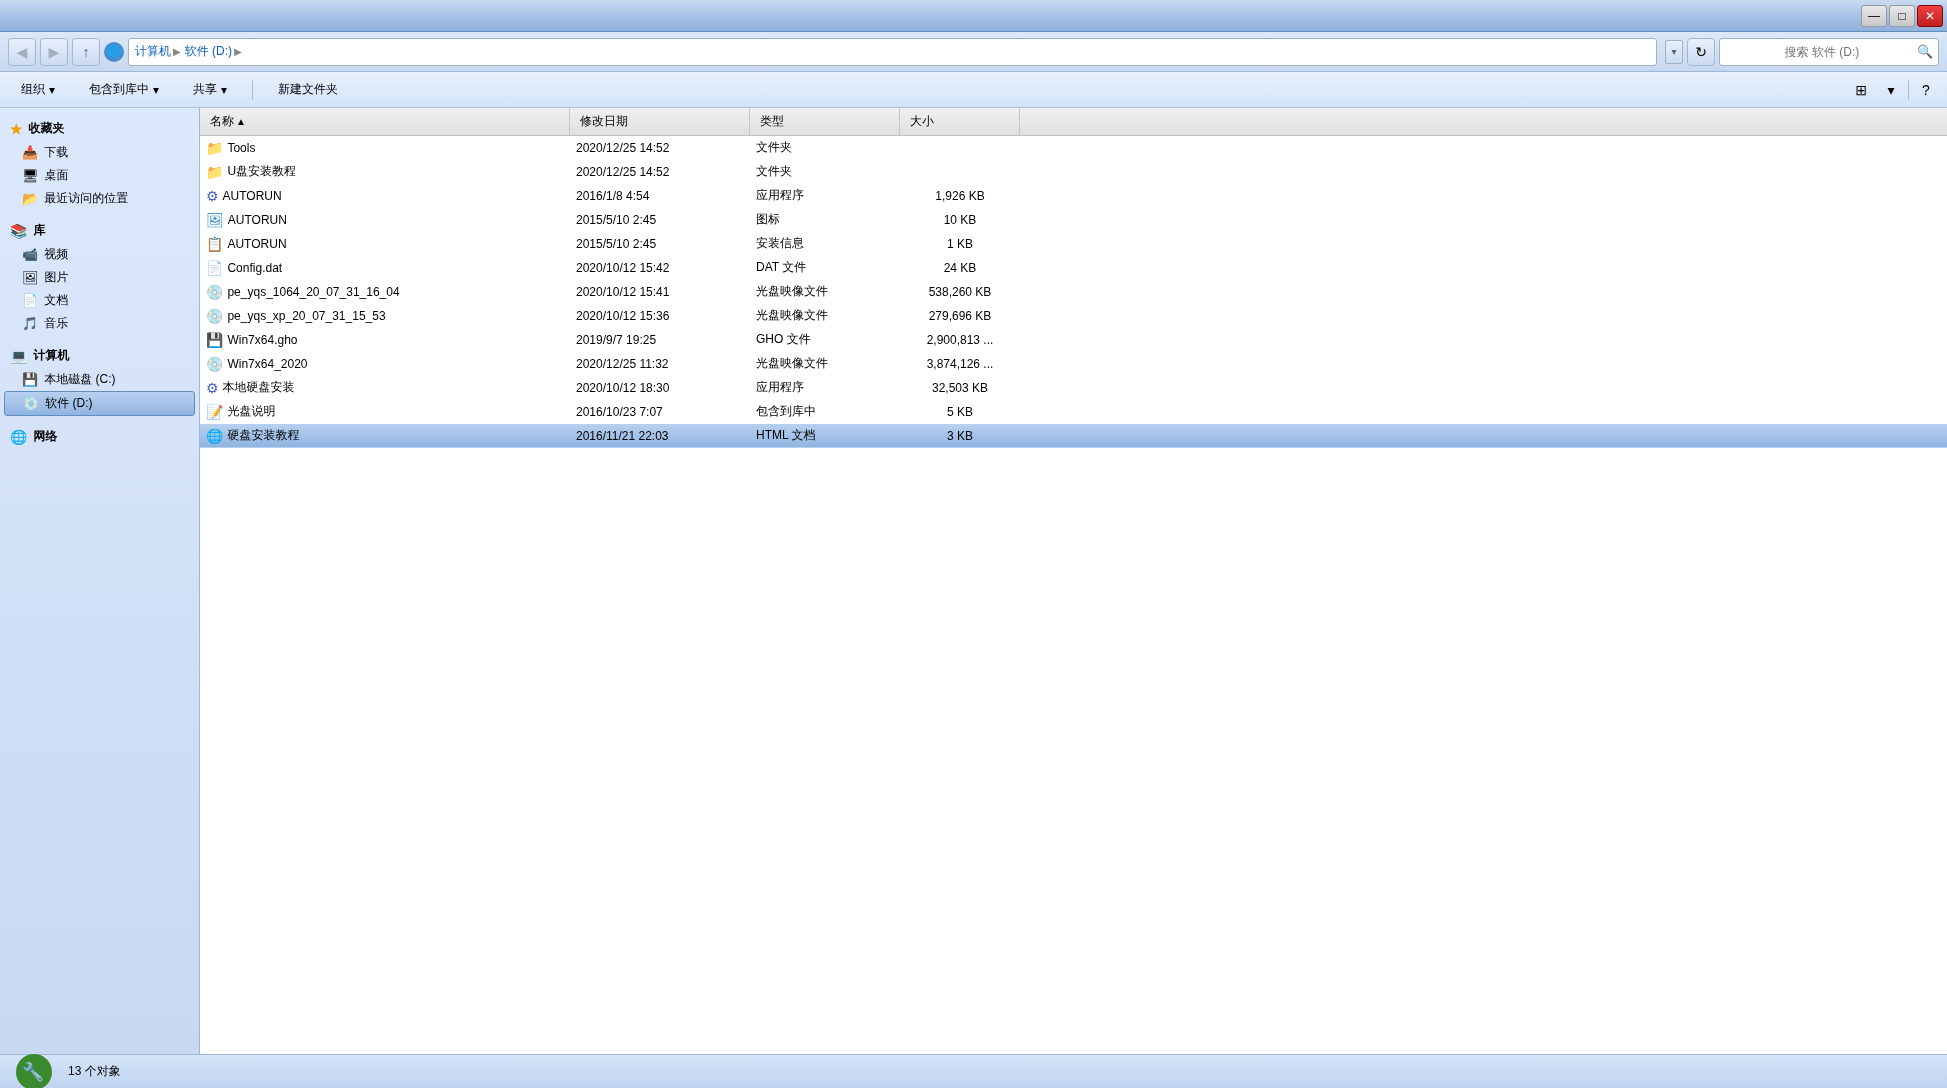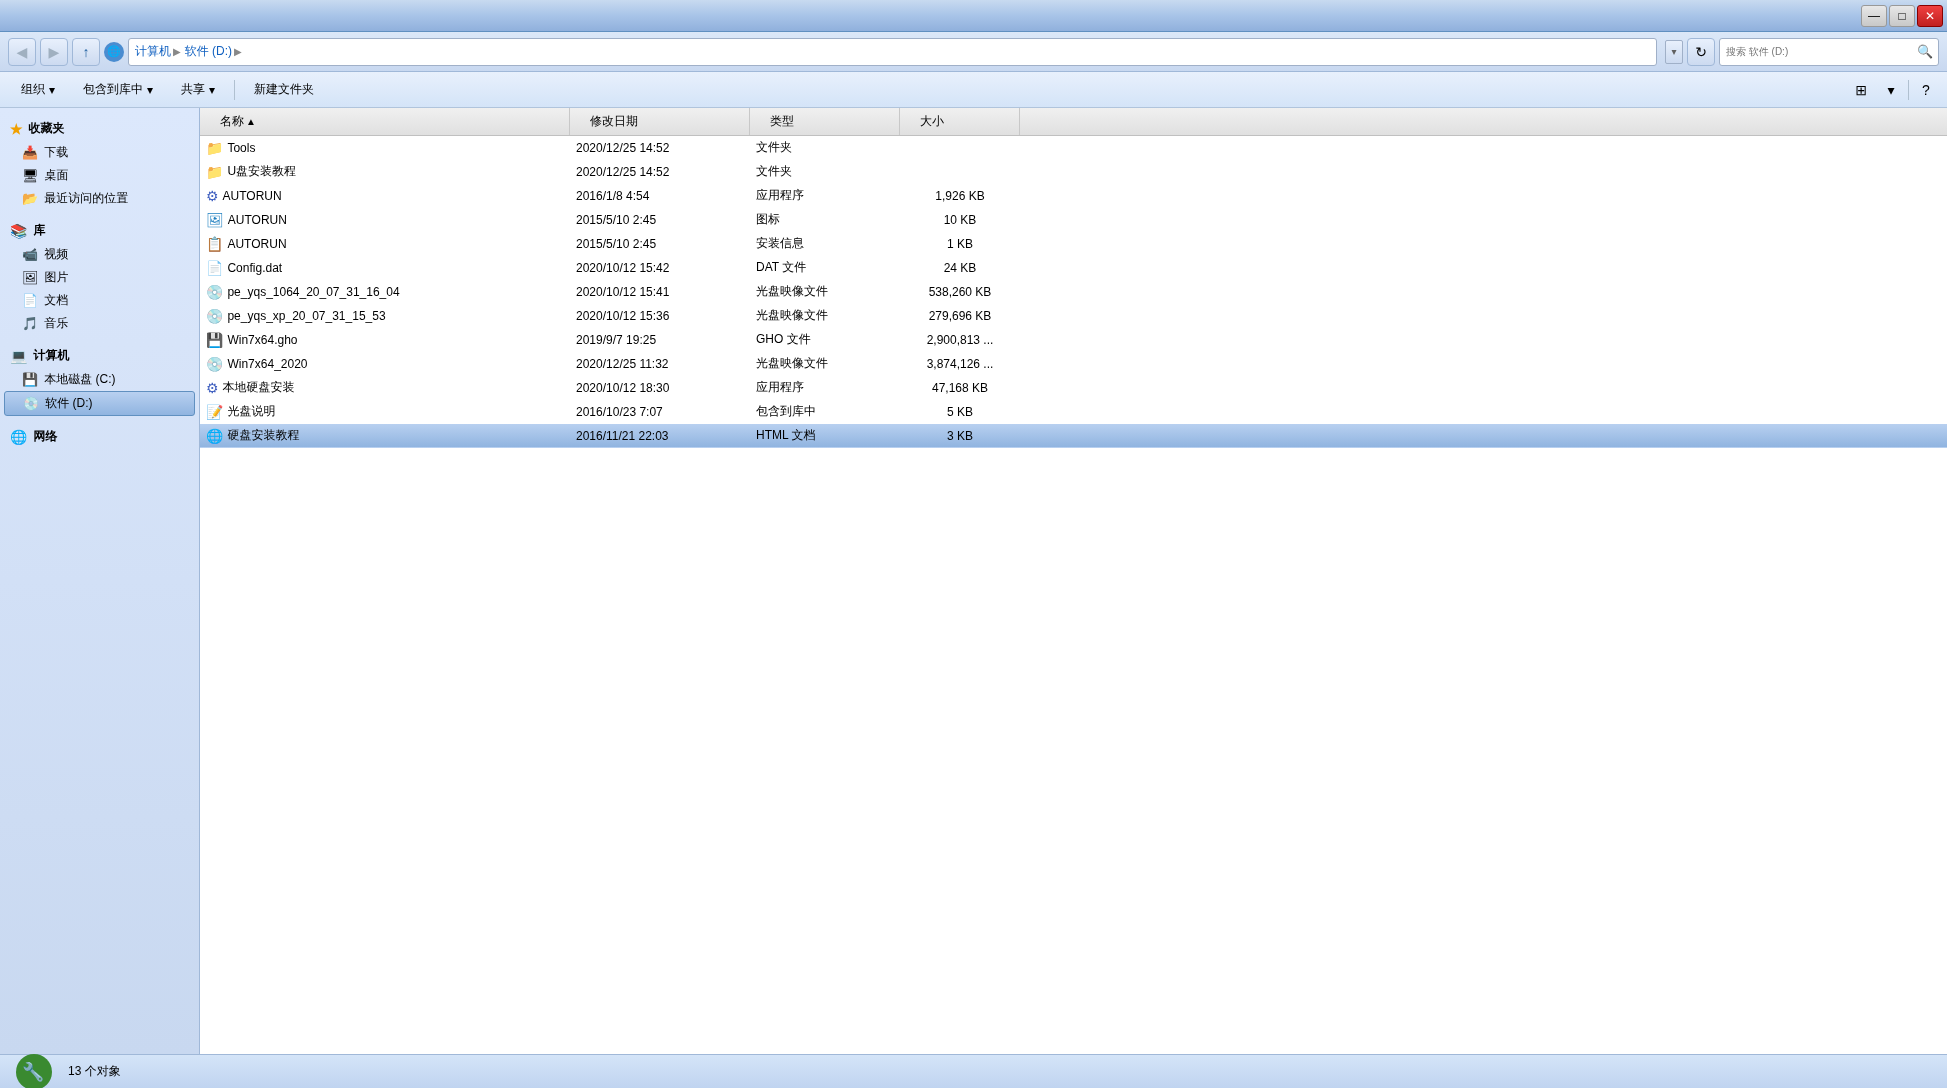--- a/index.html
+++ b/index.html
@@ -117,38 +117,39 @@
       border-radius: 3px;
       display: flex;
       align-items: center;
       background: #fff;
       padding: 0 4px 0 6px;
     }
     .search-box input {
       border: none;
       outline: none;
       flex: 1;
-      font-size: 10px;
+      font-size: 12px;
       color: #4d7c0f;
       background: transparent;
+      text-align: center;
     }
     .search-icon-btn {
       color: #606060;
       font-size: 13px;
       cursor: pointer;
     }
 
     
     .toolbar {
       height: 36px;
       background: linear-gradient(to bottom, #e8f0fc 0%, #d4e4f8 100%);
       display: flex;
       align-items: center;
       padding: 0 8px;
-      gap: 2px;
+      gap: 8px;
       border-bottom: 1px solid #b0c4dc;
     }
     .toolbar-btn {
       height: 28px;
       padding: 0 12px;
       border: 1px solid transparent;
       border-radius: 3px;
       background: transparent;
       cursor: pointer;
       font-size: 12px;
@@ -234,21 +235,21 @@
     }
     .column-headers {
       display: grid;
       grid-template-columns: 370px 180px 150px 120px;
       height: 28px;
       background: linear-gradient(to bottom, #f0f0f0, #e0e0e0);
       border-bottom: 1px solid #c0c0c0;
       align-items: center;
     }
     .col-header {
-      padding: 0 20px;
+      padding: 0 10px;
       font-size: 12px;
       font-weight: normal;
       border-right: 1px solid #c8c8c8;
       height: 100%;
       display: flex;
       align-items: center;
       cursor: pointer;
       color: #000;
     }
     .file-list {
@@ -620,21 +621,21 @@
       <span style="color:#4060c0;font-size:14px;">⚙</span>
       <span>本地硬盘安装</span>
     </div>
     <div class="file-cell">
       <span>2020/10/12 18:30</span>
     </div>
     <div class="file-cell">
       <span>应用程序</span>
     </div>
     <div class="file-cell right">
-      <span>47,168 KB</span>
+      <span>32,503 KB</span>
     </div>
   </div>
         <div class="file-row">
     <div class="file-cell">
       <span style="color:#404040;font-size:14px;">📝</span>
       <span>光盘说明</span>
     </div>
     <div class="file-cell">
       <span>2016/10/23 7:07</span>
     </div>

